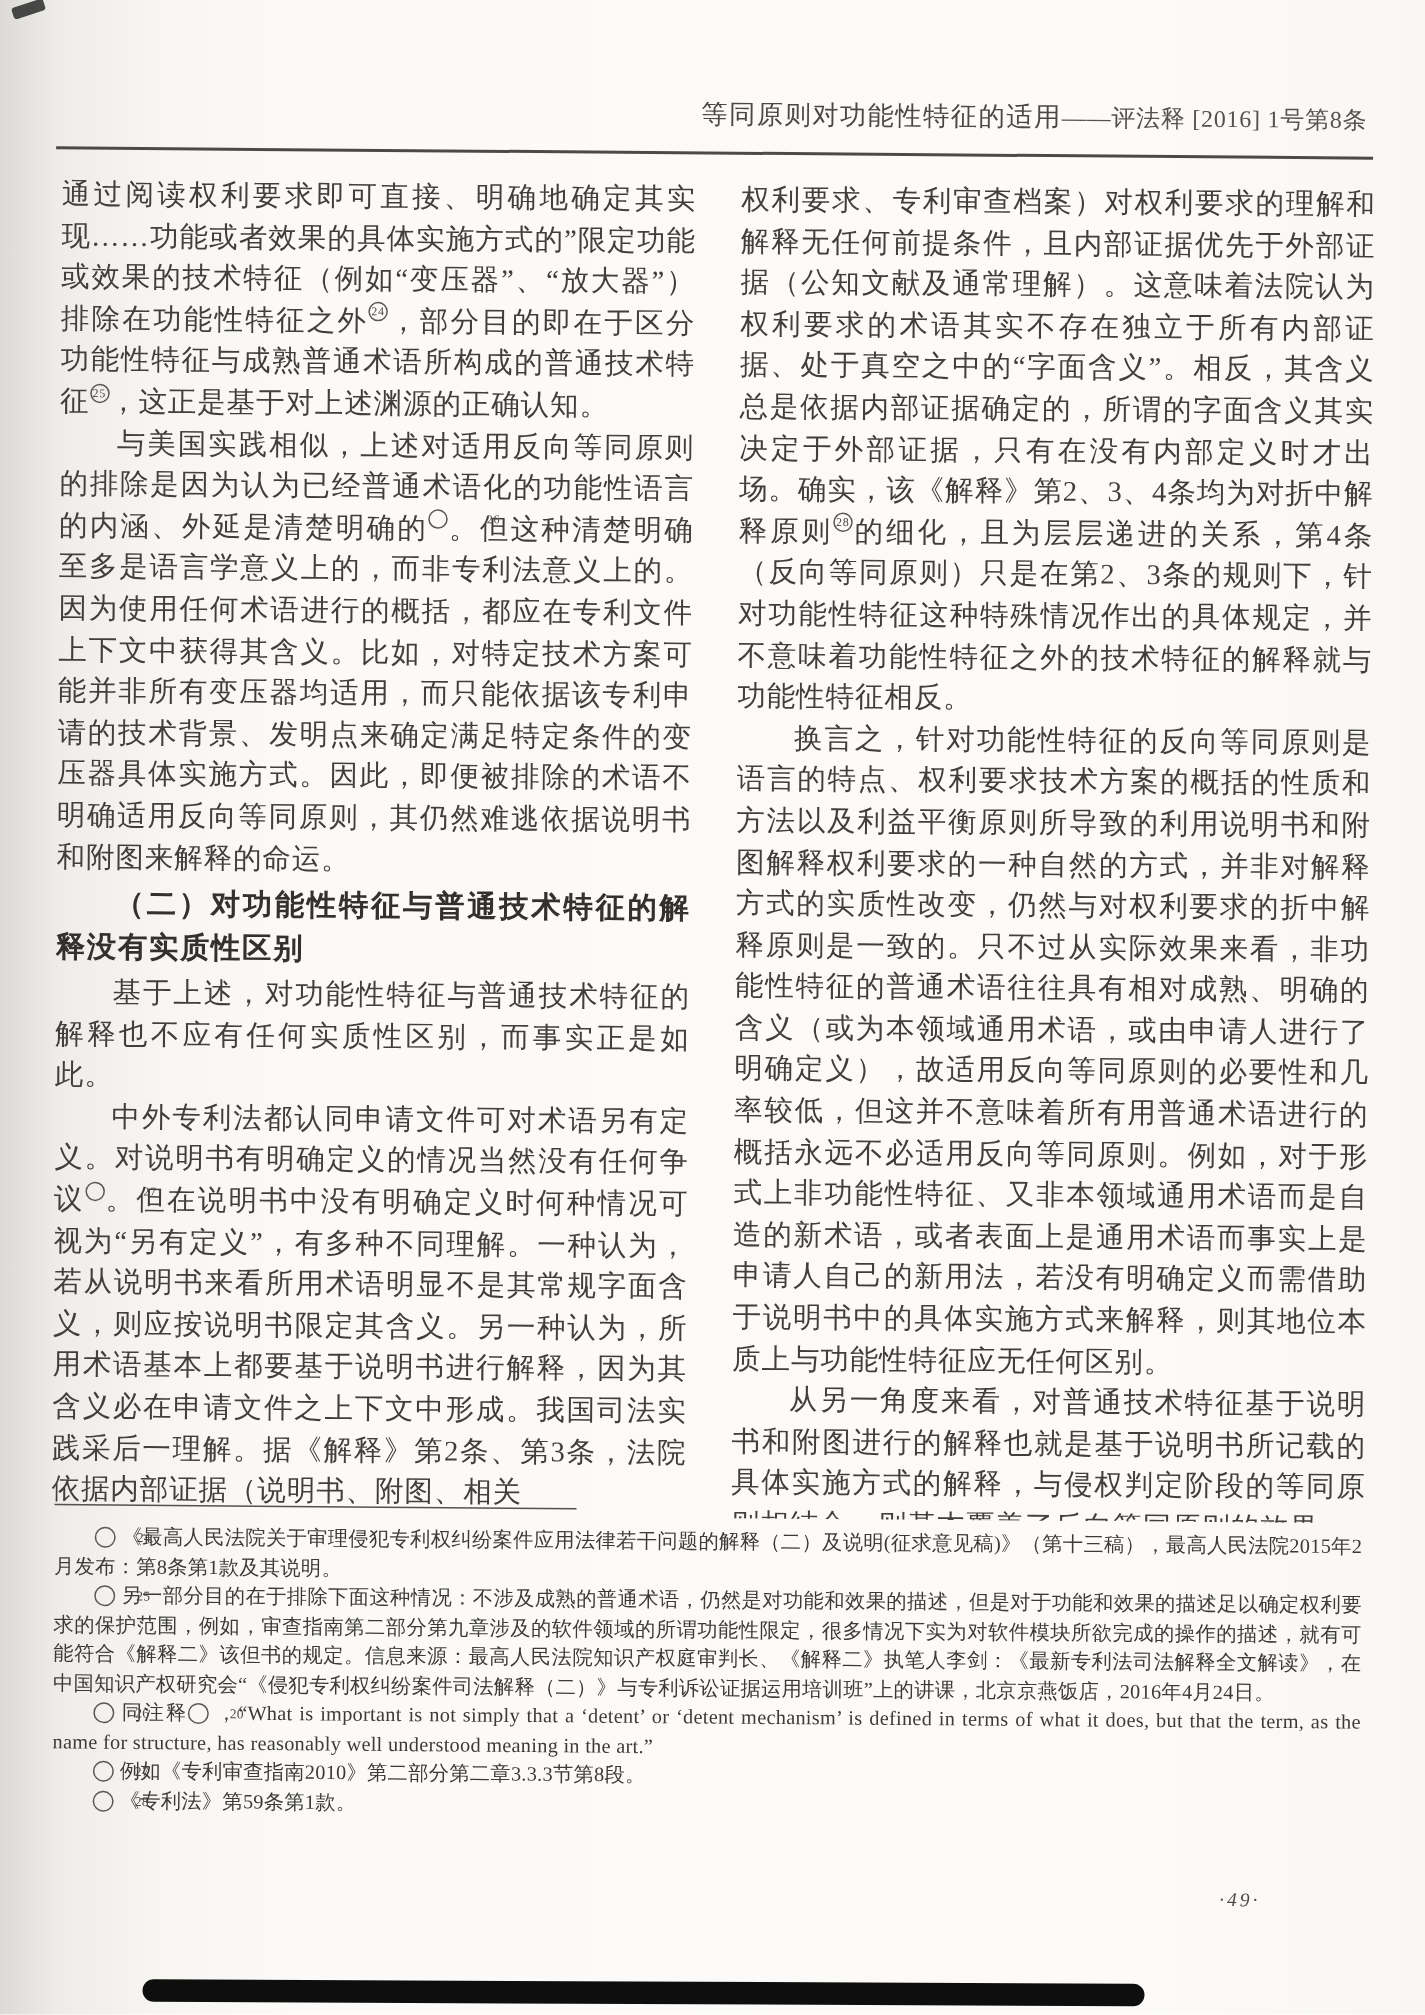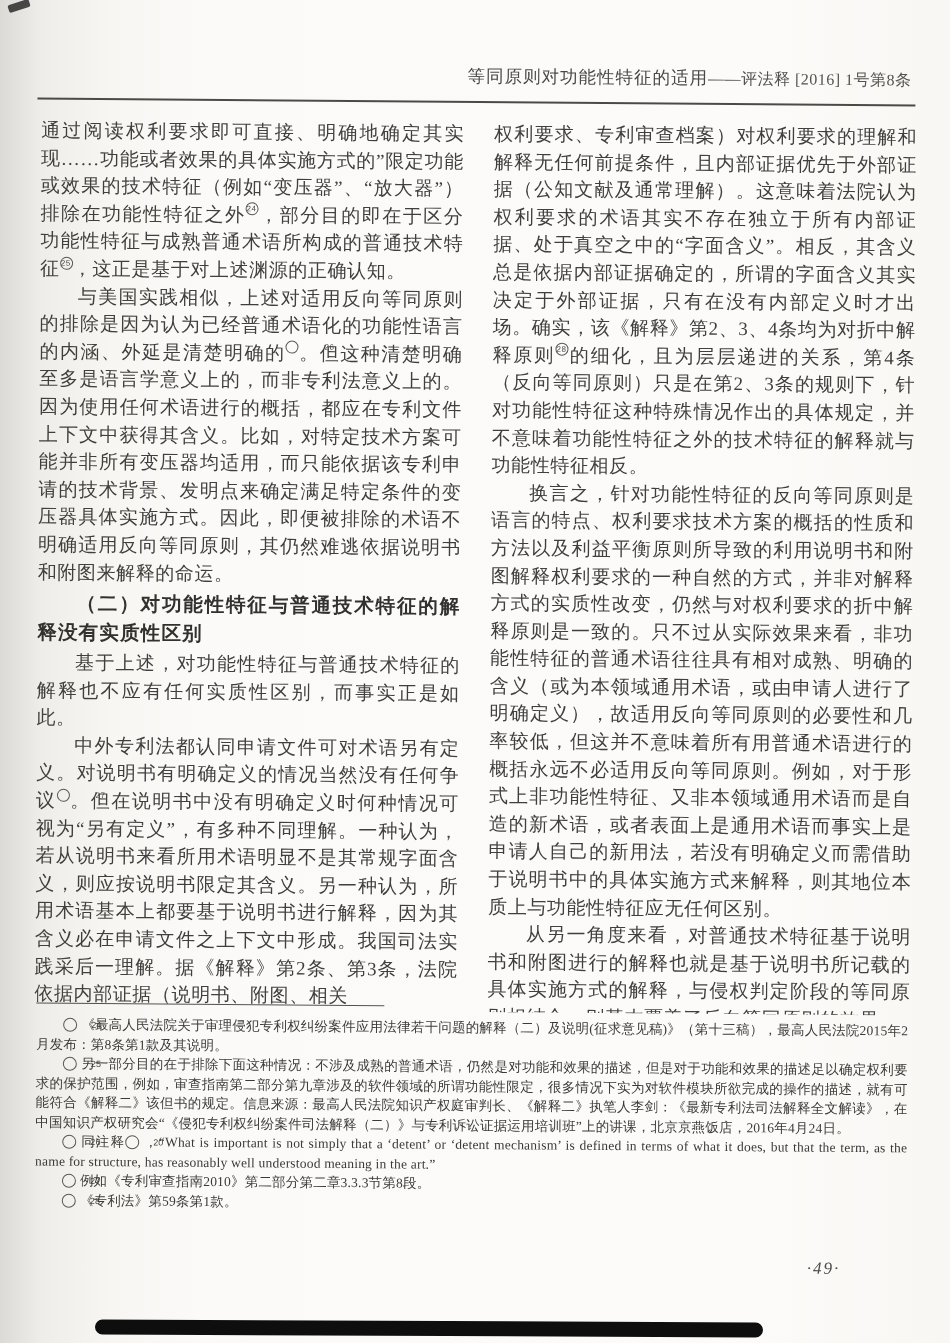--- a/index.html
+++ b/index.html
@@ -28,38 +28,38 @@
   }
   .body-p.indent{text-indent:2em;}
   .section-heading{
     margin:3px 0 2px 0;font-size:19.5px;line-height:29px;font-weight:700;color:#33312e;
     text-indent:2em;text-align:justify;letter-spacing:1.2px;
   }
 
   
   .circ{
     display:inline-block;box-sizing:border-box;border:1px solid #5a5855;border-radius:50%;
-    width:14px;height:14px;line-height:12px;font-size:9px;
-    font-family:Liberation Sans, sans-serif;color:#4a4845;vertical-align:1px;
+    width:14px;height:14px;line-height:12px;font-size:9px;text-align:center;
+    font-family:Liberation Serif, serif;color:#4a4845;vertical-align:1px;
   }
   sup.fn-ref{line-height:0;}
   sup.fn-ref .circ{width:13px;height:13px;line-height:11px;font-size:8px;vertical-align:2px;}
 
   
   .fn-divider{position:absolute;top:1006px;left:40px;width:348px;height:0;border-top:1.6px solid #55524e;}
   .footnotes{position:absolute;top:1018px;left:40px;right:38px;}
   .footnote{
     font-size:13.5px;line-height:19.5px;text-align:justify;text-justify:inter-ideograph;
     color:#3b3a38;text-indent:2em;letter-spacing:0.2px;
   }
   .footnote .circ{margin-right:4px;}
 
   
   .page-num{
-    position:absolute;top:1256px;right:104px;font-size:17px;font-style:italic;
+    position:absolute;top:1256px;right:104px;font-size:13px;font-style:italic;
     color:#4c4a47;letter-spacing:2px;font-family:"Liberation Serif","DejaVu Serif",serif;
   }
 
   
   .scan-bar{position:absolute;top:1321px;left:95px;width:668px;height:15px;background:#0e0e0e;border-radius:8px;transform:rotate(0.25deg);}
   .corner-mark{position:absolute;top:2px;left:8px;width:22px;height:8px;background:#2a2a2a;border-radius:2px;transform:rotate(-18deg);opacity:0.85;}
 </style>
 </head>
 <body>
 

